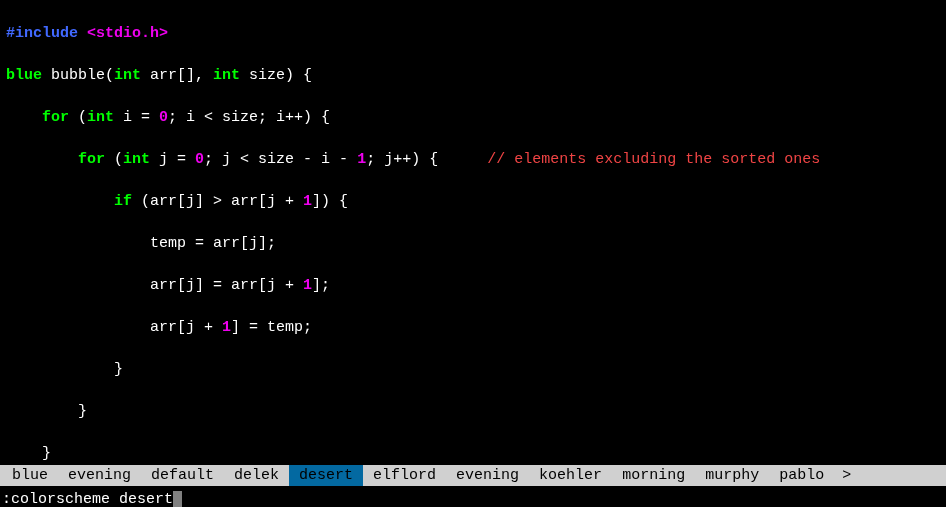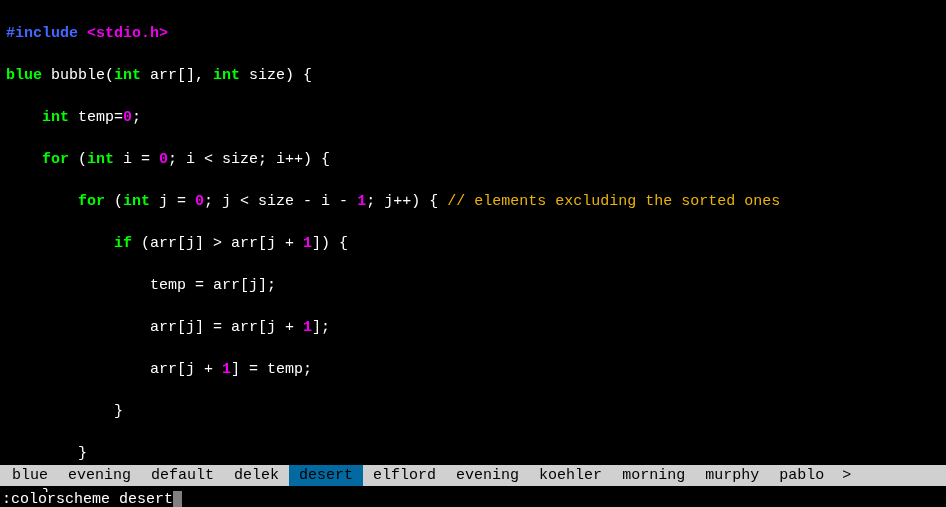--- a/index.html
+++ b/index.html
@@ -21,21 +21,21 @@
     .editor {
       padding: 2px 0 0 6px;
       white-space: pre;
     }
     .preproc { color: #4169ff; font-weight: bold; }
     .include-file { color: #ee00ee; font-weight: bold; }
     .keyword { color: #00ff00; font-weight: bold; }
     .type { color: #00ff00; font-weight: bold; }
     .ident { color: #ffffff; }
     .number { color: #ee00ee; font-weight: bold; }
-    .comment { color: #eab308; }
+    .comment { color: #ef4444; margin-left: 40px; }
     .brace { color: #ffffff; }
 
     .completion-bar {
       position: absolute;
       bottom: 21px;
       left: 0;
       right: 0;
       background: #d0d0d0;
       color: #000000;
       height: 21px;
@@ -79,21 +79,20 @@
       vertical-align: text-bottom;
     }
     .line { display: block; }
   </style>
 </head>
 <body>
 
 <div class="editor">
 <span class="line"><span class="preproc">#include</span> <span class="include-file">&lt;stdio.h&gt;</span></span>
 <span class="line"><span class="type">blue</span><span class="ident"> bubble(</span><span class="type">int</span><span class="ident"> arr[], </span><span class="type">int</span><span class="ident"> size) {</span></span>
-<span class="line">    <span class="type">int</span><span class="ident"> temp=</span><span class="number">0</span><span class="ident">;</span></span>
 <span class="line">    <span class="keyword">for</span><span class="ident"> (</span><span class="type">int</span><span class="ident"> i = </span><span class="number">0</span><span class="ident">; i &lt; size; i++) {</span></span>
 <span class="line">        <span class="keyword">for</span><span class="ident"> (</span><span class="type">int</span><span class="ident"> j = </span><span class="number">0</span><span class="ident">; j &lt; size - i - </span><span class="number">1</span><span class="ident">; j++) { </span><span class="comment">// elements excluding the sorted ones</span></span>
 <span class="line">            <span class="keyword">if</span><span class="ident"> (arr[j] &gt; arr[j + </span><span class="number">1</span><span class="ident">]) {</span></span>
 <span class="line">                <span class="ident">temp = arr[j];</span></span>
 <span class="line">                <span class="ident">arr[j] = arr[j + </span><span class="number">1</span><span class="ident">];</span></span>
 <span class="line">                <span class="ident">arr[j + </span><span class="number">1</span><span class="ident">] = temp;</span></span>
 <span class="line">            <span class="brace">}</span></span>
 <span class="line">        <span class="brace">}</span></span>
 <span class="line">    <span class="brace">}</span></span>
 

